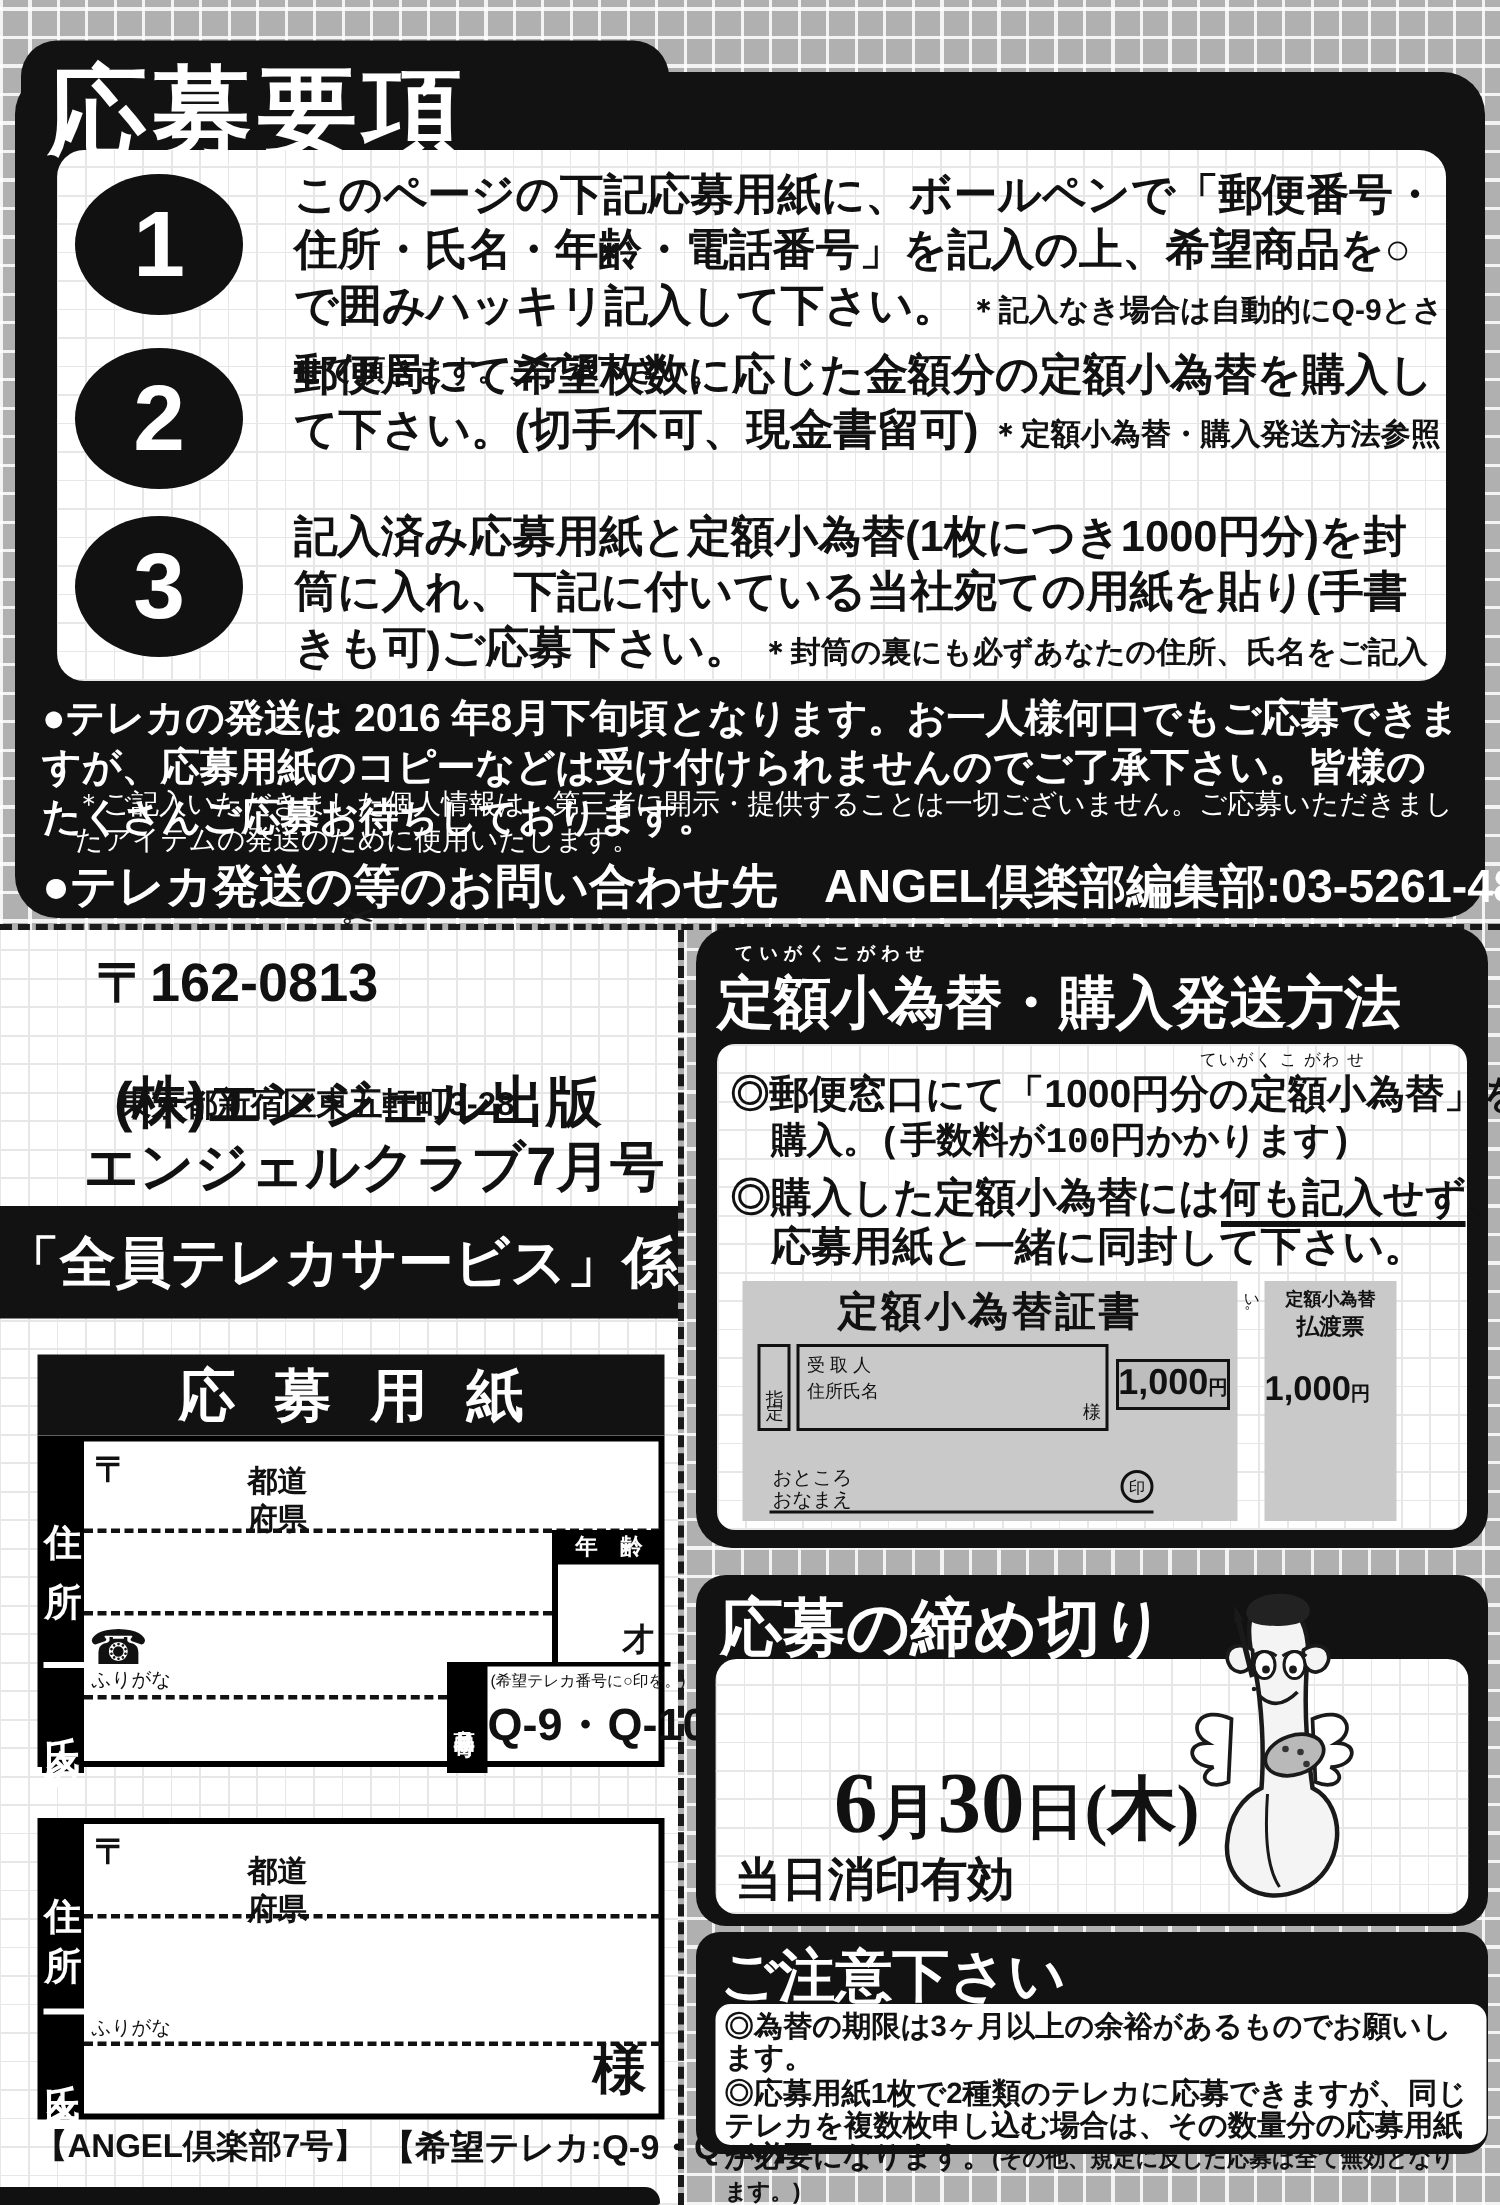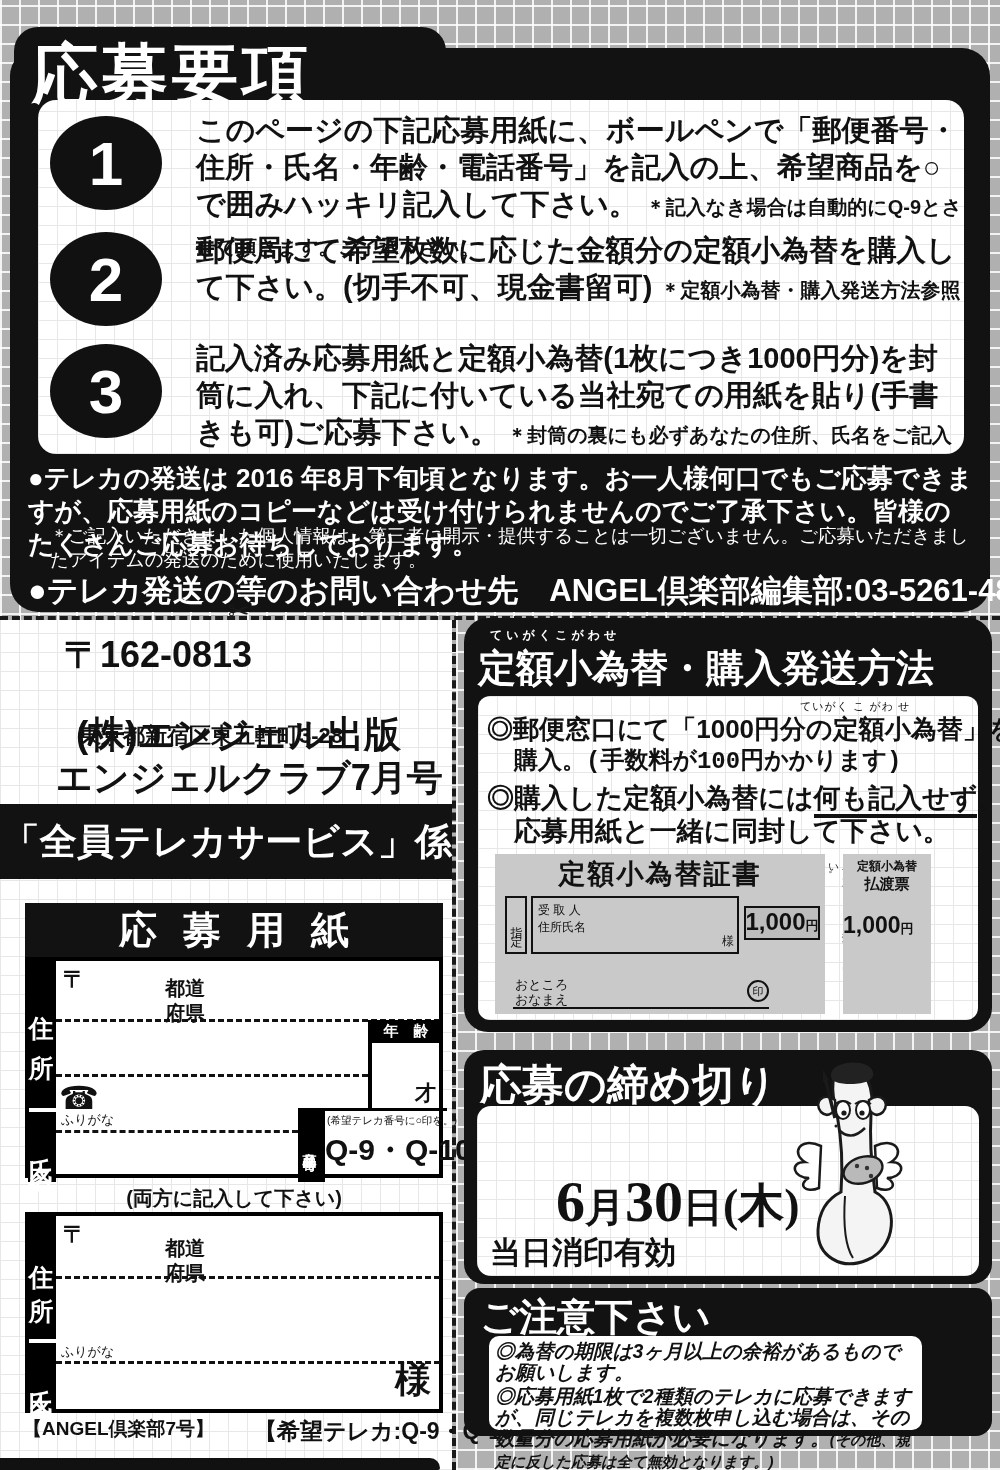--- a/index.html
+++ b/index.html
@@ -124,21 +124,20 @@
     </div>
 
     <div class="field" style="left:60px; top:0; width:350px; height:55px;"></div>
     <div class="field" style="left:28px; top:60px; width:310px; height:52px;"></div>
     <div class="field" style="left:65px; top:115px; width:272px; height:32px;"></div>
     <div class="field" style="left:343px; top:84px; width:66px; height:60px;"></div>
     <div class="field" style="left:80px; top:148px; width:188px; height:20px;"></div>
     <div class="field" style="left:28px; top:172px; width:240px; height:46px;"></div>
   </div>
 
-  <div class="abs b" style="left:25px; top:1185px; width:418px; text-align:center; font-size:20px;">(両方に記入して下さい)</div>
 
   <div class="form-body" style="left:25px; top:1212px; width:418px; height:201px;">
     <div class="labelcell" style="left:-1px; top:-1px; width:28px; height:124px;">
       <span class="vlabel" style="font-size:25px; letter-spacing:32px;">住所</span>
     </div>
     <div class="abs b" style="left:34px; top:3px; font-size:23px;">〒</div>
     <div class="abs" style="left:136px; top:20px; font-size:20px; line-height:25px; font-weight:bold;">
       <div>都道</div>
       <div>府県</div>
     </div>
@@ -148,21 +147,21 @@
     </div>
     <div class="abs" style="left:32px; top:127px; font-size:13px;">ふりがな</div>
     <div class="dash" style="left:27px; top:145px; width:384px;"></div>
     <div class="abs b" style="right:8px; bottom:4px; font-size:36px;">様</div>
     <div class="field" style="left:60px; top:0; width:350px; height:58px;"></div>
     <div class="field" style="left:28px; top:62px; width:382px; height:60px;"></div>
     <div class="field" style="left:80px; top:125px; width:330px; height:20px;"></div>
     <div class="field" style="left:28px; top:148px; width:330px; height:45px;"></div>
   </div>
 
-  <div class="abs b" style="left:23px; top:1416px; font-size:19px; white-space:nowrap;">【ANGEL倶楽部7号】</div>
+  <div class="abs b" style="left:23px; top:1416px; font-size:22px; white-space:nowrap;">【ANGEL倶楽部7号】</div>
   <div class="abs b" style="left:254px; top:1416px; font-size:23px; white-space:nowrap;">【希望テレカ:Q-9・Q-10】</div>
 
   <div class="abs" style="left:0; top:1458px; width:440px; height:12px; background:#111; border-radius:0 10px 2px 0;"></div>
 
   <div class="abs blackbox" style="left:464px; top:618px; width:528px; height:414px; border-radius:24px;"></div>
   <div class="abs w ruby-small" style="left:490px; top:627px;font-weight:bold;">ていがくこがわせ</div>
   <div class="abs w b" style="left:478px; top:643px; font-size:38px; white-space:nowrap;">定額小為替・購入発送方法</div>
   <div class="abs gridlight" style="left:478px; top:696px; width:500px; height:324px; border-radius:12px;"></div>
 
   <div class="abs ruby-small" style="left:800px; top:699px; letter-spacing:1px; font-size:11px;">ていがく こ がわ せ</div>
@@ -239,18 +238,18 @@
     <path d="M40,14 L46,24 L40,26 Z" fill="#1a1a1a"></path>
 
     <ellipse cx="80" cy="114" rx="20" ry="13" fill="#b9b9b9" stroke="#1a1a1a" stroke-width="2.5" transform="rotate(-18 80 114)"></ellipse>
     <circle cx="74" cy="110" r="2.2" fill="#333"></circle>
     <circle cx="84" cy="112" r="2.2" fill="#333"></circle>
     <circle cx="88" cy="120" r="2.2" fill="#333"></circle>
   </svg>
 
   <div class="abs blackbox" style="left:464px; top:1288px; width:528px; height:148px; border-radius:16px;"></div>
   <div class="abs w b" style="left:480px; top:1292px; font-size:38px; white-space:nowrap;">ご注意下さい</div>
-  <div class="abs" style="left:489px; top:1336px; width:433px; height:94px; border-radius:10px; background:#fff; padding:5px 6px;font-style:italic;">
+  <div class="abs" style="left:477px; top:1336px; width:514px; height:94px; border-radius:10px; background:#fff; padding:5px 6px;">
     <div class="caution-p">◎為替の期限は3ヶ月以上の余裕があるものでお願いします。</div>
     <div class="caution-p" style="margin-top:3px;"><span>◎応募用紙1枚で2種類のテレカに応募できますが、同じテレカを複数枚申し込む場合は、その数量分の応募用紙が必要になります。</span><span style="font-size:15px;">(その他、規定に反した応募は全て無効となります。)</span></div>
   </div>
 
 </div>
 
 </body></html>

